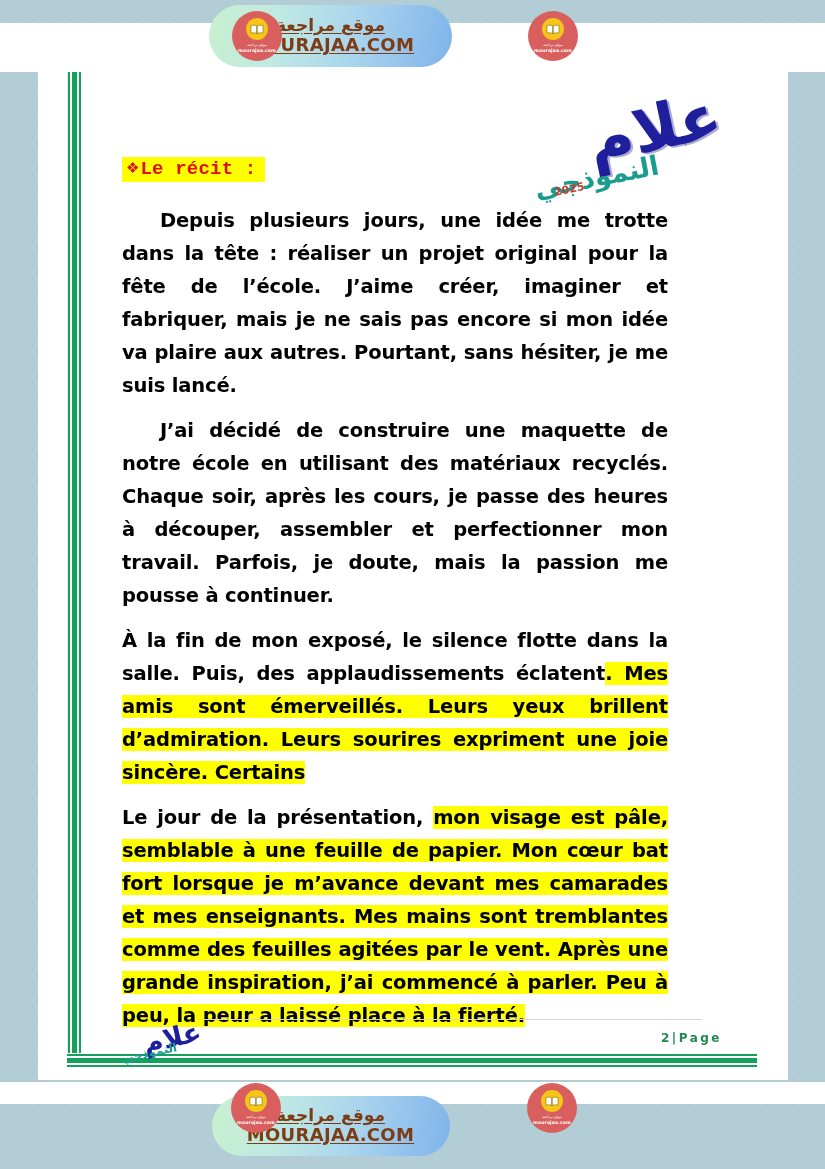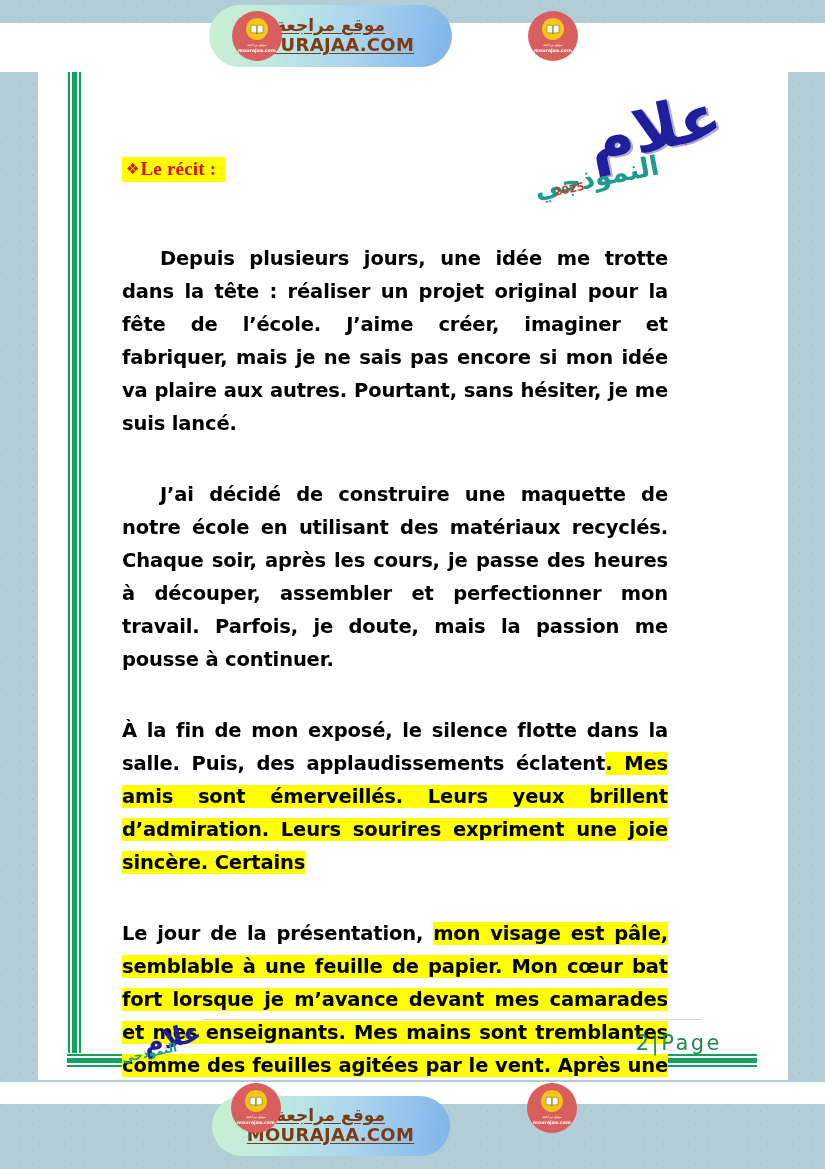--- a/index.html
+++ b/index.html
@@ -222,37 +222,36 @@
   }
   #section-heading .bullet {
     color: #d81414;
     font-size: 15px;
     font-weight: 700;
     vertical-align: 1px;
     margin-right: 1px;
   }
   #section-heading .heading-text {
     color: #e00b0b;
-    font-family: Liberation Serif, serif;
+    font-family: Liberation Mono, monospace;
     font-size: 19px;
     font-weight: 700;
     letter-spacing: 0.2px;
   }
 
   p.para {
     font-family: "DejaVu Sans", sans-serif;
     font-size: 19.5px;
     font-weight: 700;
     color: #000000;
     line-height: 33px;
     text-align: justify;
     text-justify: inter-word;
     margin-bottom: 12px;
     letter-spacing: -0.15px;
-    margin-top: 38px;
   }
   p.para.indent { text-indent: 38px; }
   p.para .hl { background: #ffff00; box-decoration-break: clone; -webkit-box-decoration-break: clone; }
 
   
   #footer {
     position: absolute;
     left: 84px;
     top: 986px;
     width: 600px;
@@ -265,22 +264,22 @@
     top: 6px;
     width: 500px;
     height: 1px;
     background: #d6d6d6;
   }
   #page-number {
     position: absolute;
     right: 0;
     top: 18px;
     font-family: "DejaVu Sans", sans-serif;
-    font-size: 21px;
-    font-weight: 400;
+    font-size: 12px;
+    font-weight: 700;
     color: #1f8a4c;
     letter-spacing: 2.5px;
   }
   #footer-logo {
     position: absolute;
     left: 4px;
     top: 4px;
     width: 86px;
     height: 48px;
   }

